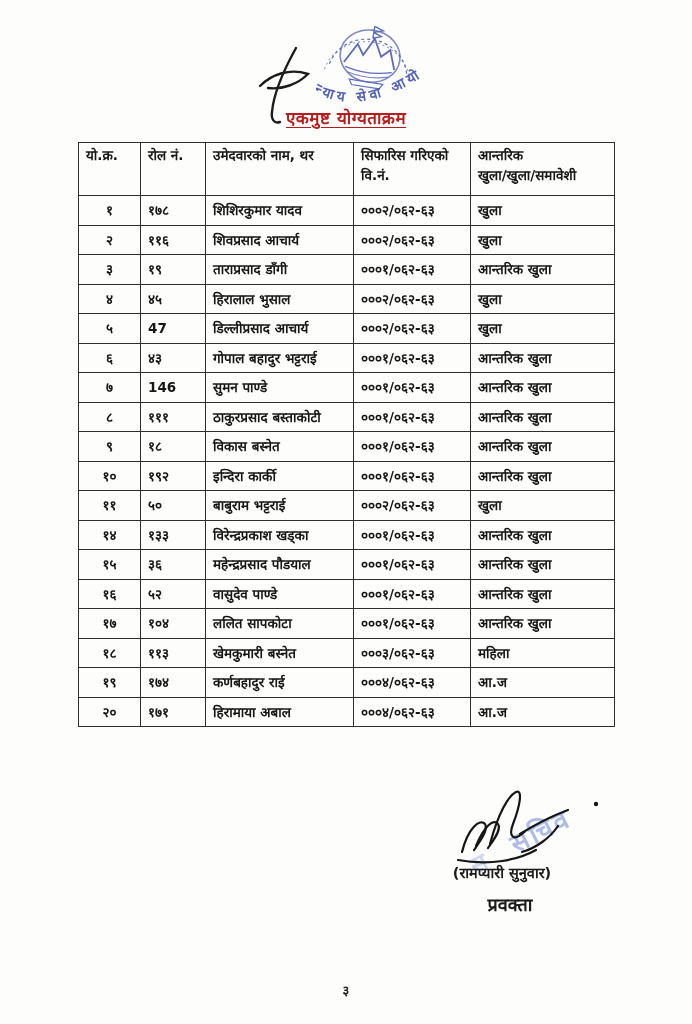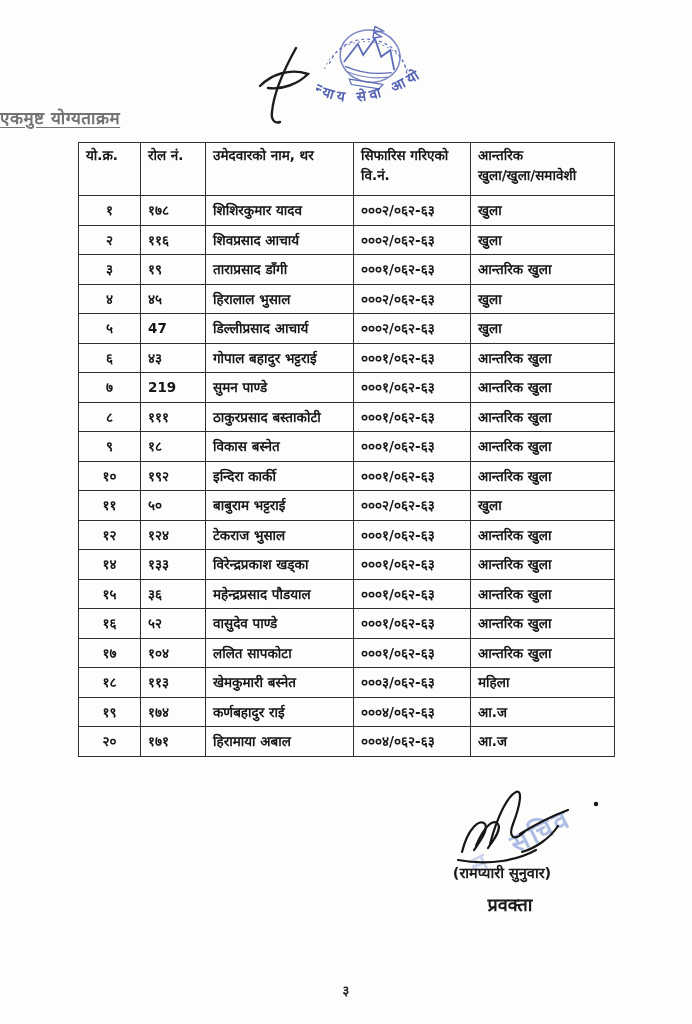--- a/index.html
+++ b/index.html
@@ -10,23 +10,23 @@
   }
   .page{
     position:relative;width:692px;height:1024px;
     background:#fdfdfb;overflow:hidden;color:#1b1b1b;
   }
   
   .seal{position:absolute;left:300px;top:18px;width:138px;height:100px;}
   .penmark{position:absolute;left:256px;top:46px;width:70px;height:82px;}
   .doc-title{
     position:absolute;left:0;top:106px;width:692px;
-    text-align:left;font-size:17px;font-weight:bold;
+    text-align:center;font-size:17px;font-weight:bold;
     text-decoration:underline;text-underline-offset:3px;
-    letter-spacing:.5px;color:#737373;
+    letter-spacing:.5px;color:#b91c1c;
   }
   
   table.merit{
     position:absolute;left:78px;top:142px;
     border-collapse:collapse;table-layout:fixed;width:536px;
     font-size:13.5px;color:#161616;
   }
   table.merit th, table.merit td{
     border:1.6px solid #2e2e2e;
     padding:2px 7px;
@@ -173,21 +173,21 @@
         </tr>
         <tr>
           <td class="c-center">६</td>
           <td>४३</td>
           <td>गोपाल बहादुर भट्टराई</td>
           <td>०००१/०६२-६३</td>
           <td>आन्तरिक खुला</td>
         </tr>
         <tr>
           <td class="c-center">७</td>
-          <td>219</td>
+          <td>146</td>
           <td>सुमन पाण्डे</td>
           <td>०००१/०६२-६३</td>
           <td>आन्तरिक खुला</td>
         </tr>
         <tr>
           <td class="c-center">८</td>
           <td>१११</td>
           <td>ठाकुरप्रसाद बस्ताकोटी</td>
           <td>०००१/०६२-६३</td>
           <td>आन्तरिक खुला</td>
@@ -205,27 +205,20 @@
           <td>इन्दिरा कार्की</td>
           <td>०००१/०६२-६३</td>
           <td>आन्तरिक खुला</td>
         </tr>
         <tr>
           <td class="c-center">११</td>
           <td>५०</td>
           <td>बाबुराम भट्टराई</td>
           <td>०००२/०६२-६३</td>
           <td>खुला</td>
-        </tr>
-        <tr>
-          <td class="c-center">१२</td>
-          <td>१२४</td>
-          <td>टेकराज भुसाल</td>
-          <td>०००१/०६२-६३</td>
-          <td>आन्तरिक खुला</td>
         </tr>
         <tr>
           <td class="c-center">१४</td>
           <td>१३३</td>
           <td>विरेन्द्रप्रकाश खड्का</td>
           <td>०००१/०६२-६३</td>
           <td>आन्तरिक खुला</td>
         </tr>
         <tr>
           <td class="c-center">१५</td>

